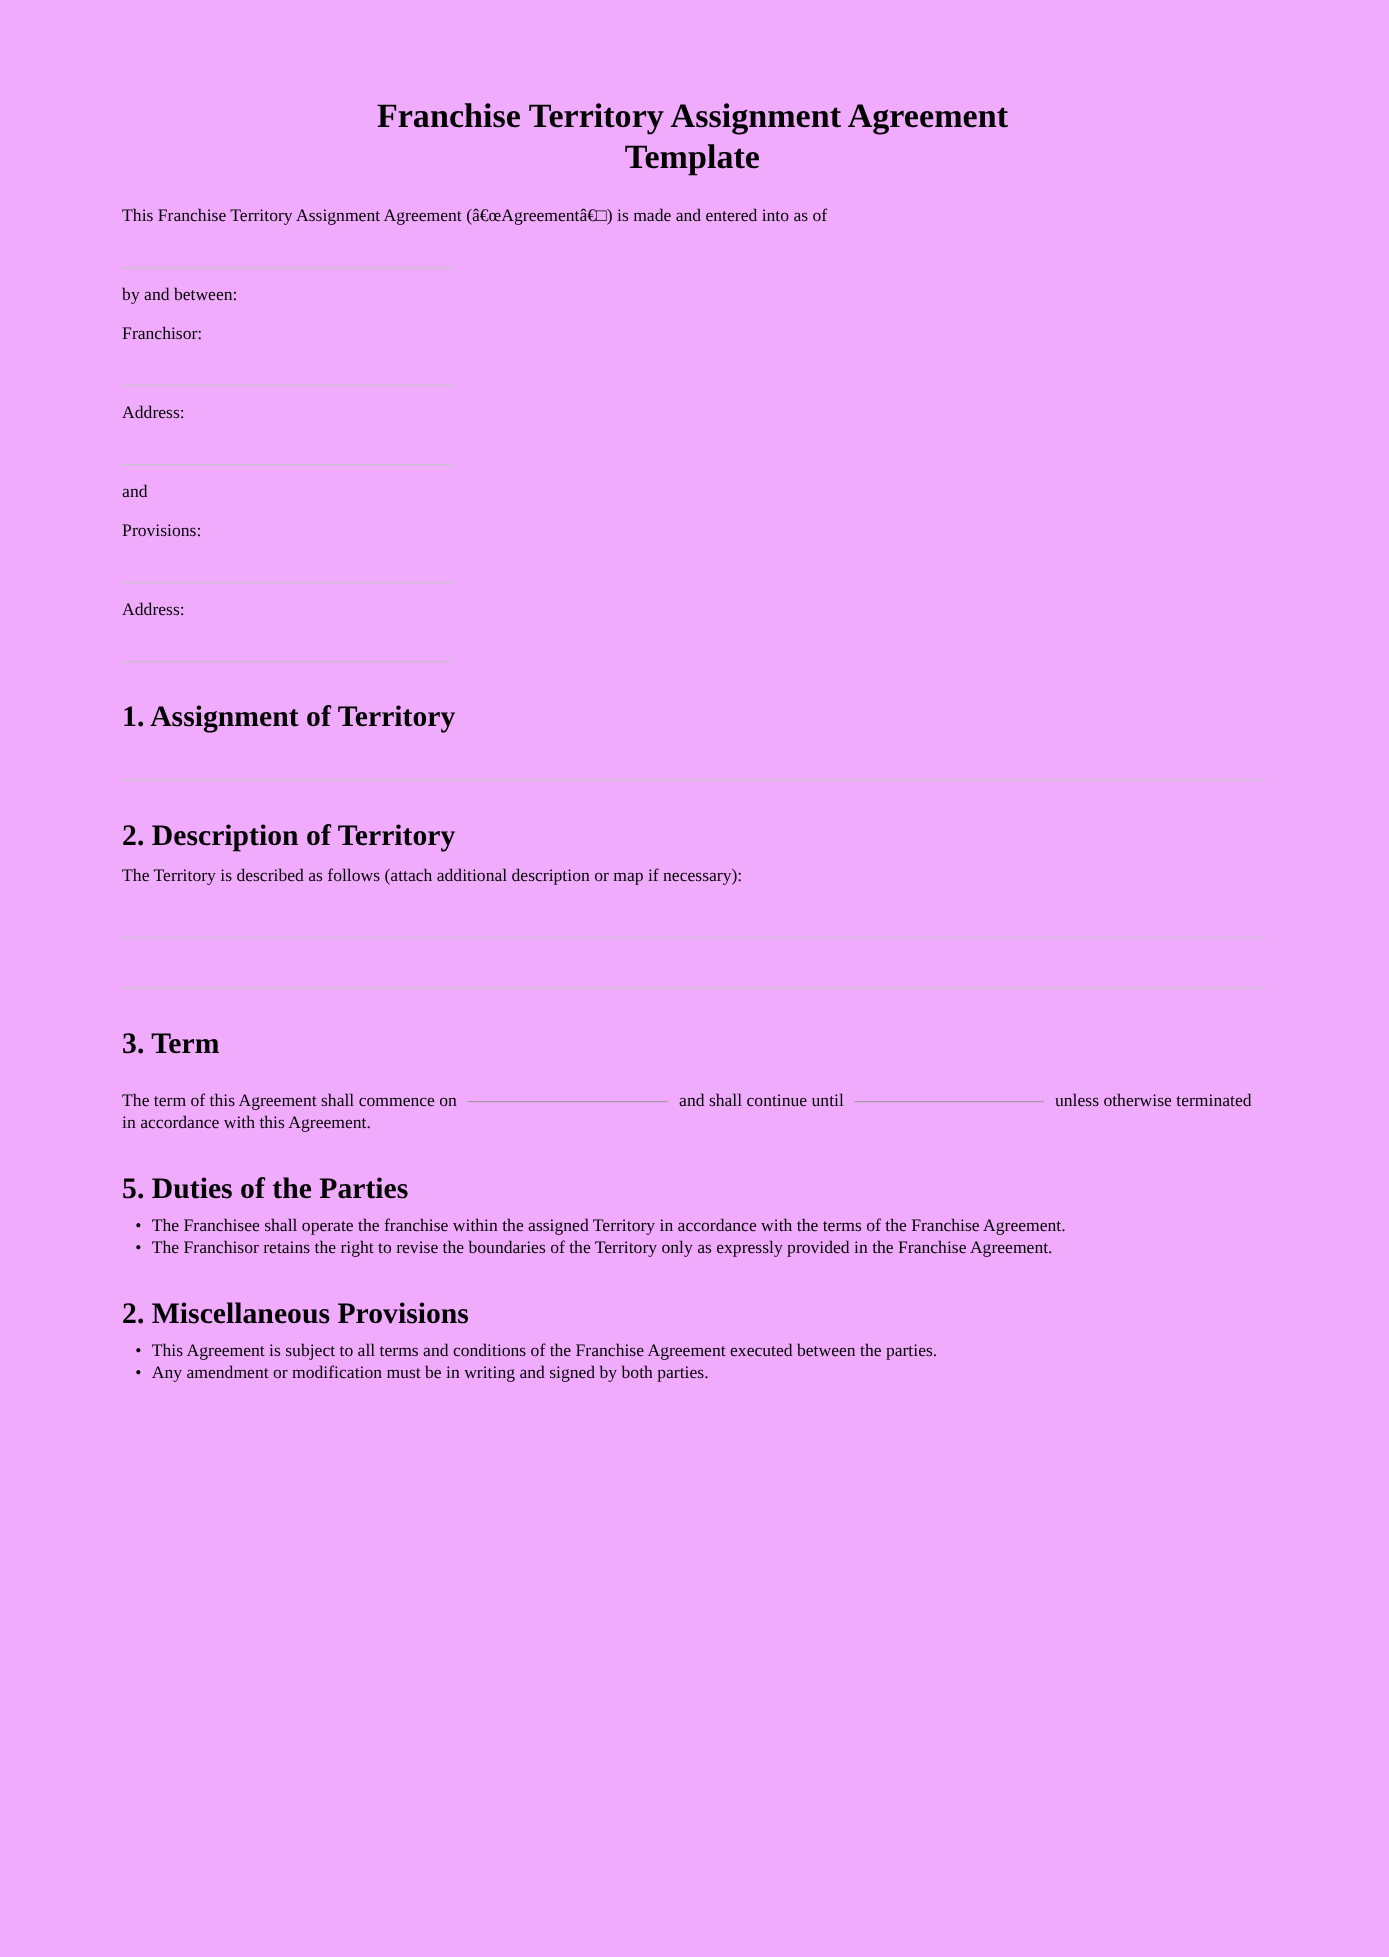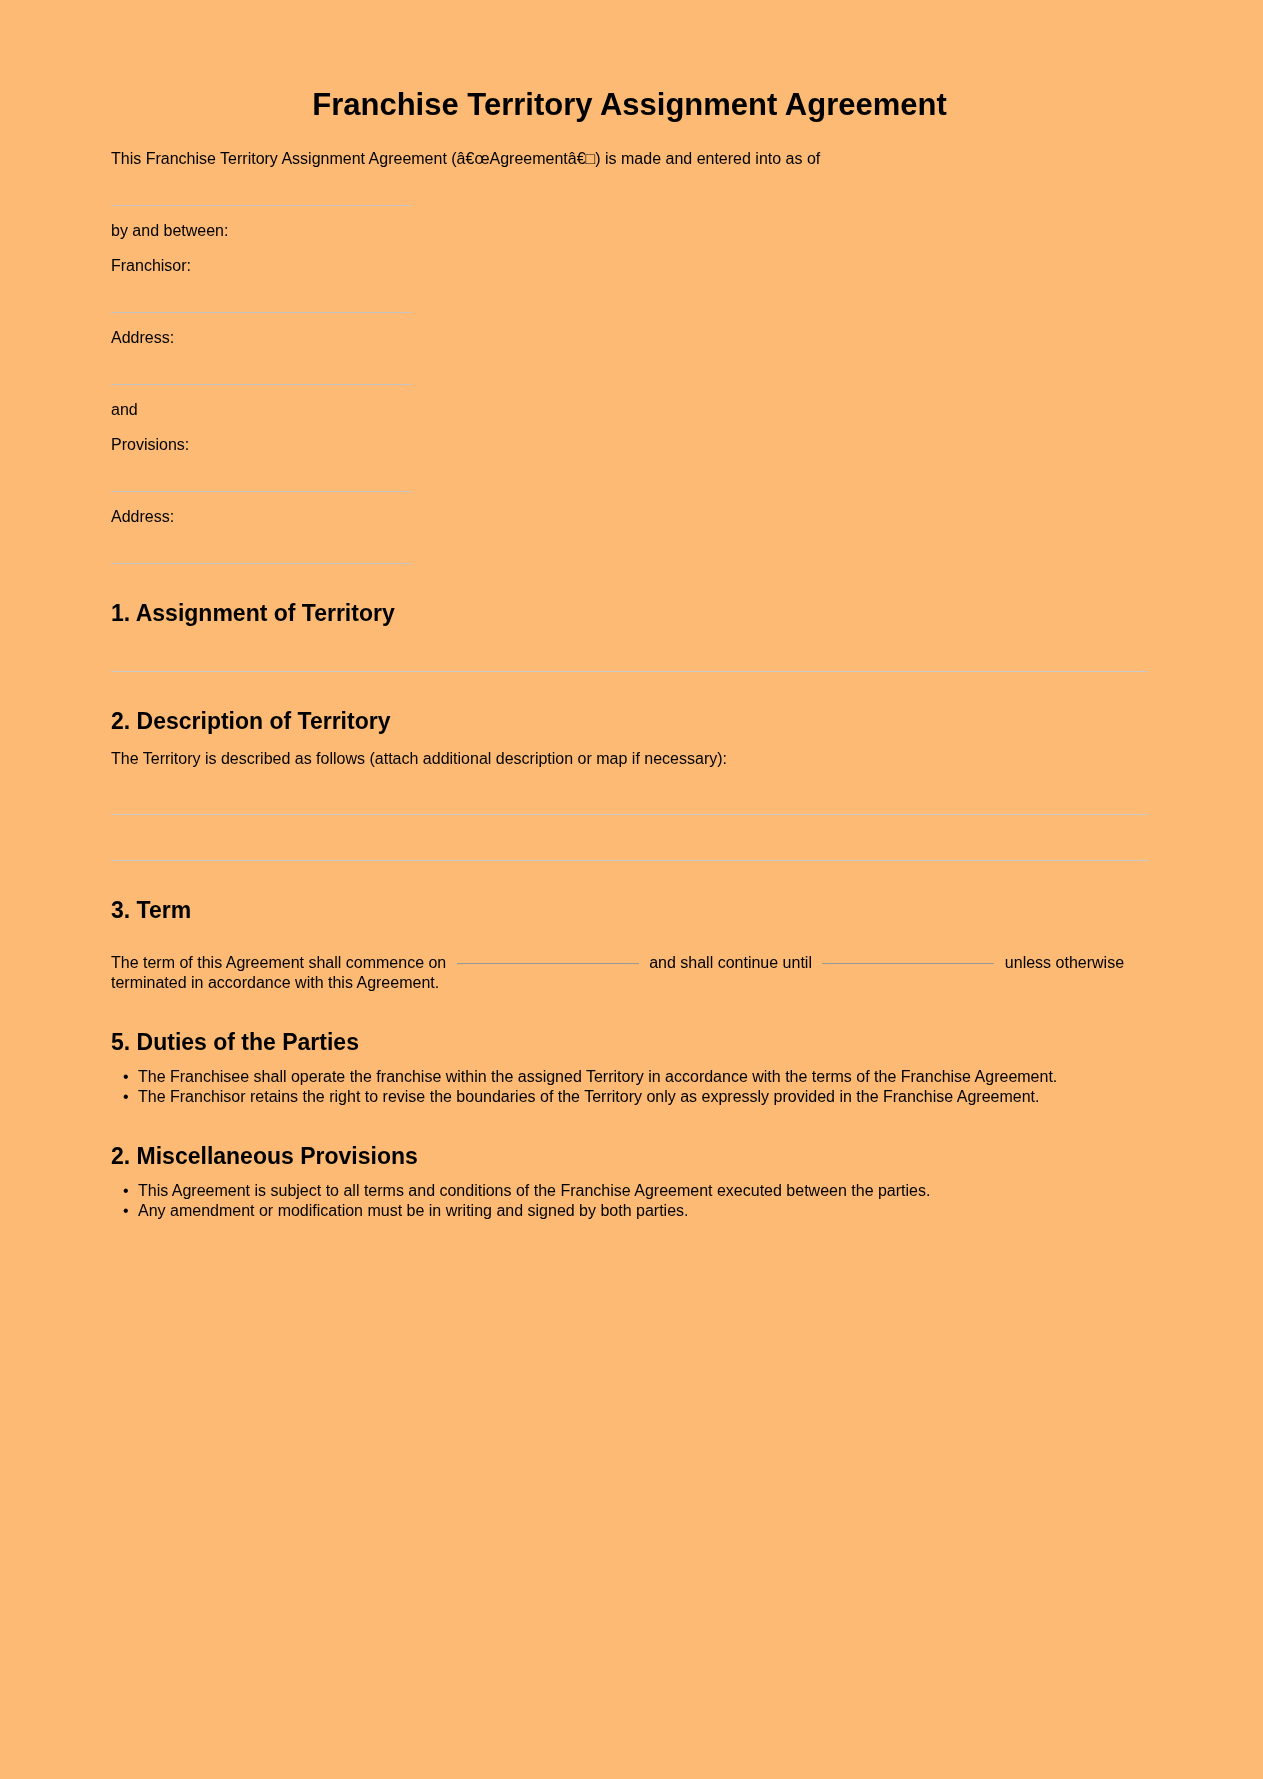--- a/index.html
+++ b/index.html
@@ -1,37 +1,37 @@
 <!DOCTYPE html>
 <html><head>
 <meta charset="utf-8">
 <style>
   html, body { margin: 0; padding: 0; background: #ffffff; }
   .page {
     width: 1263px;
     height: 1779px;
     box-sizing: border-box;
     padding: 86px 115px 40px 111px;
-    background: #fdba74;
-    font-family: Liberation Sans, sans-serif;
+    background: #f0abfc;
+    font-family: Liberation Serif, serif;
     font-size: 16px;
     color: #000000;
     overflow: hidden;
   }
   h1 {
     font-size: 31px;
     line-height: 38px;
     font-weight: bold;
     text-align: center;
     margin: 0 0 25px 0;
   }
   h1 span { display: block; }
   p { margin: 15px 0; line-height: 20px; }
   h3 {
-    font-size: 23px;
+    font-size: 27px;
     line-height: 26px;
     font-weight: bold;
     margin: 36px 0 12px 0;
   }
   .field-line {
     height: 0;
     border-top: 1px solid #c4c4c4;
     width: 300px;
     margin: 36px 0 0 0;
   }
@@ -59,20 +59,21 @@
   }
   .li-text { flex: 1; }
 </style>
 </head>
 <body>
 
 <div class="page">
 
   <h1>
     <span>Franchise Territory Assignment Agreement</span>
+    <span>Template</span>
   </h1>
 
   <p>This Franchise Territory Assignment Agreement (â€œAgreementâ€□) is made and entered into as of</p>
 
   <div class="field-line"></div>
 
   <p>by and between:</p>
   <p>Franchisor:</p>
 
   <div class="field-line"></div>

